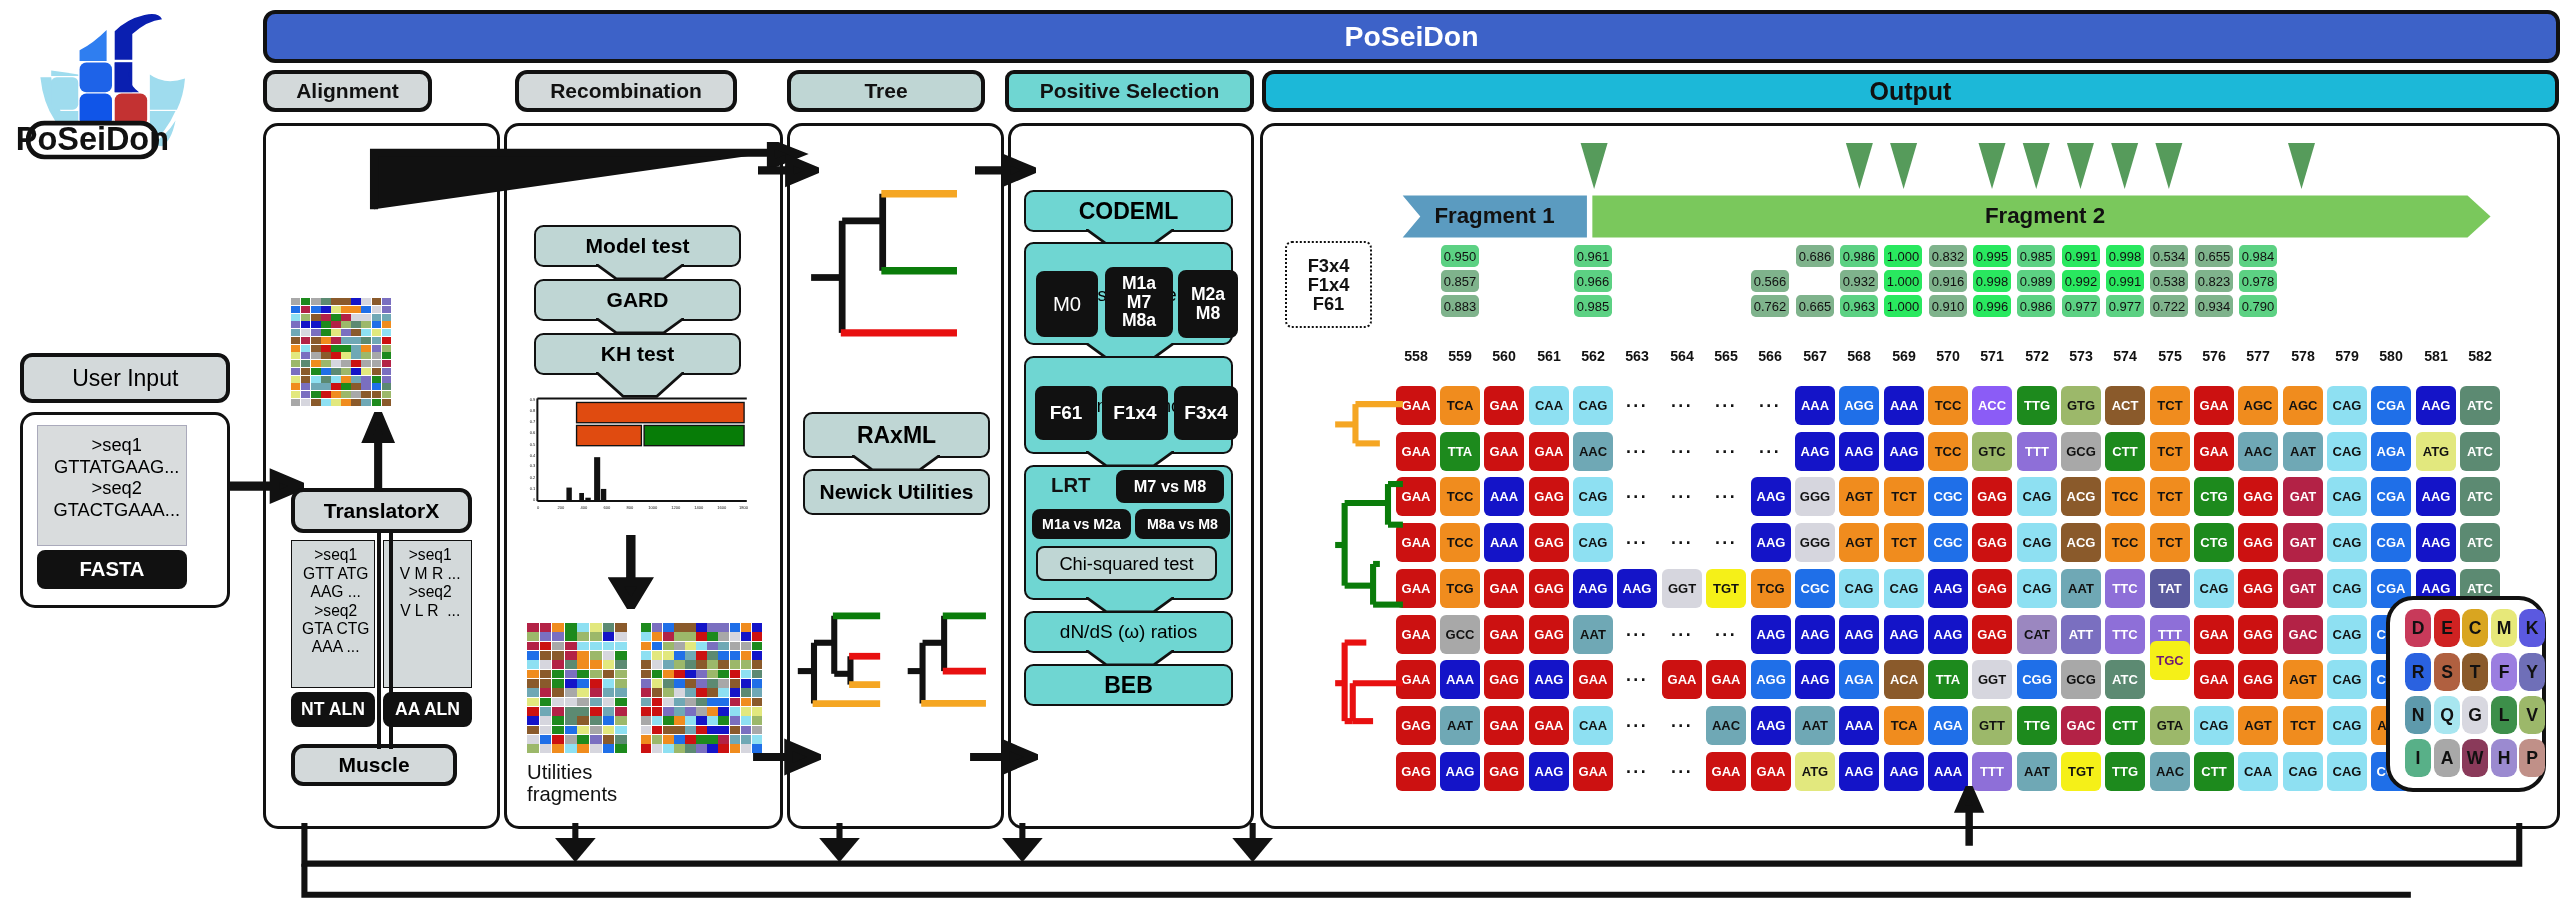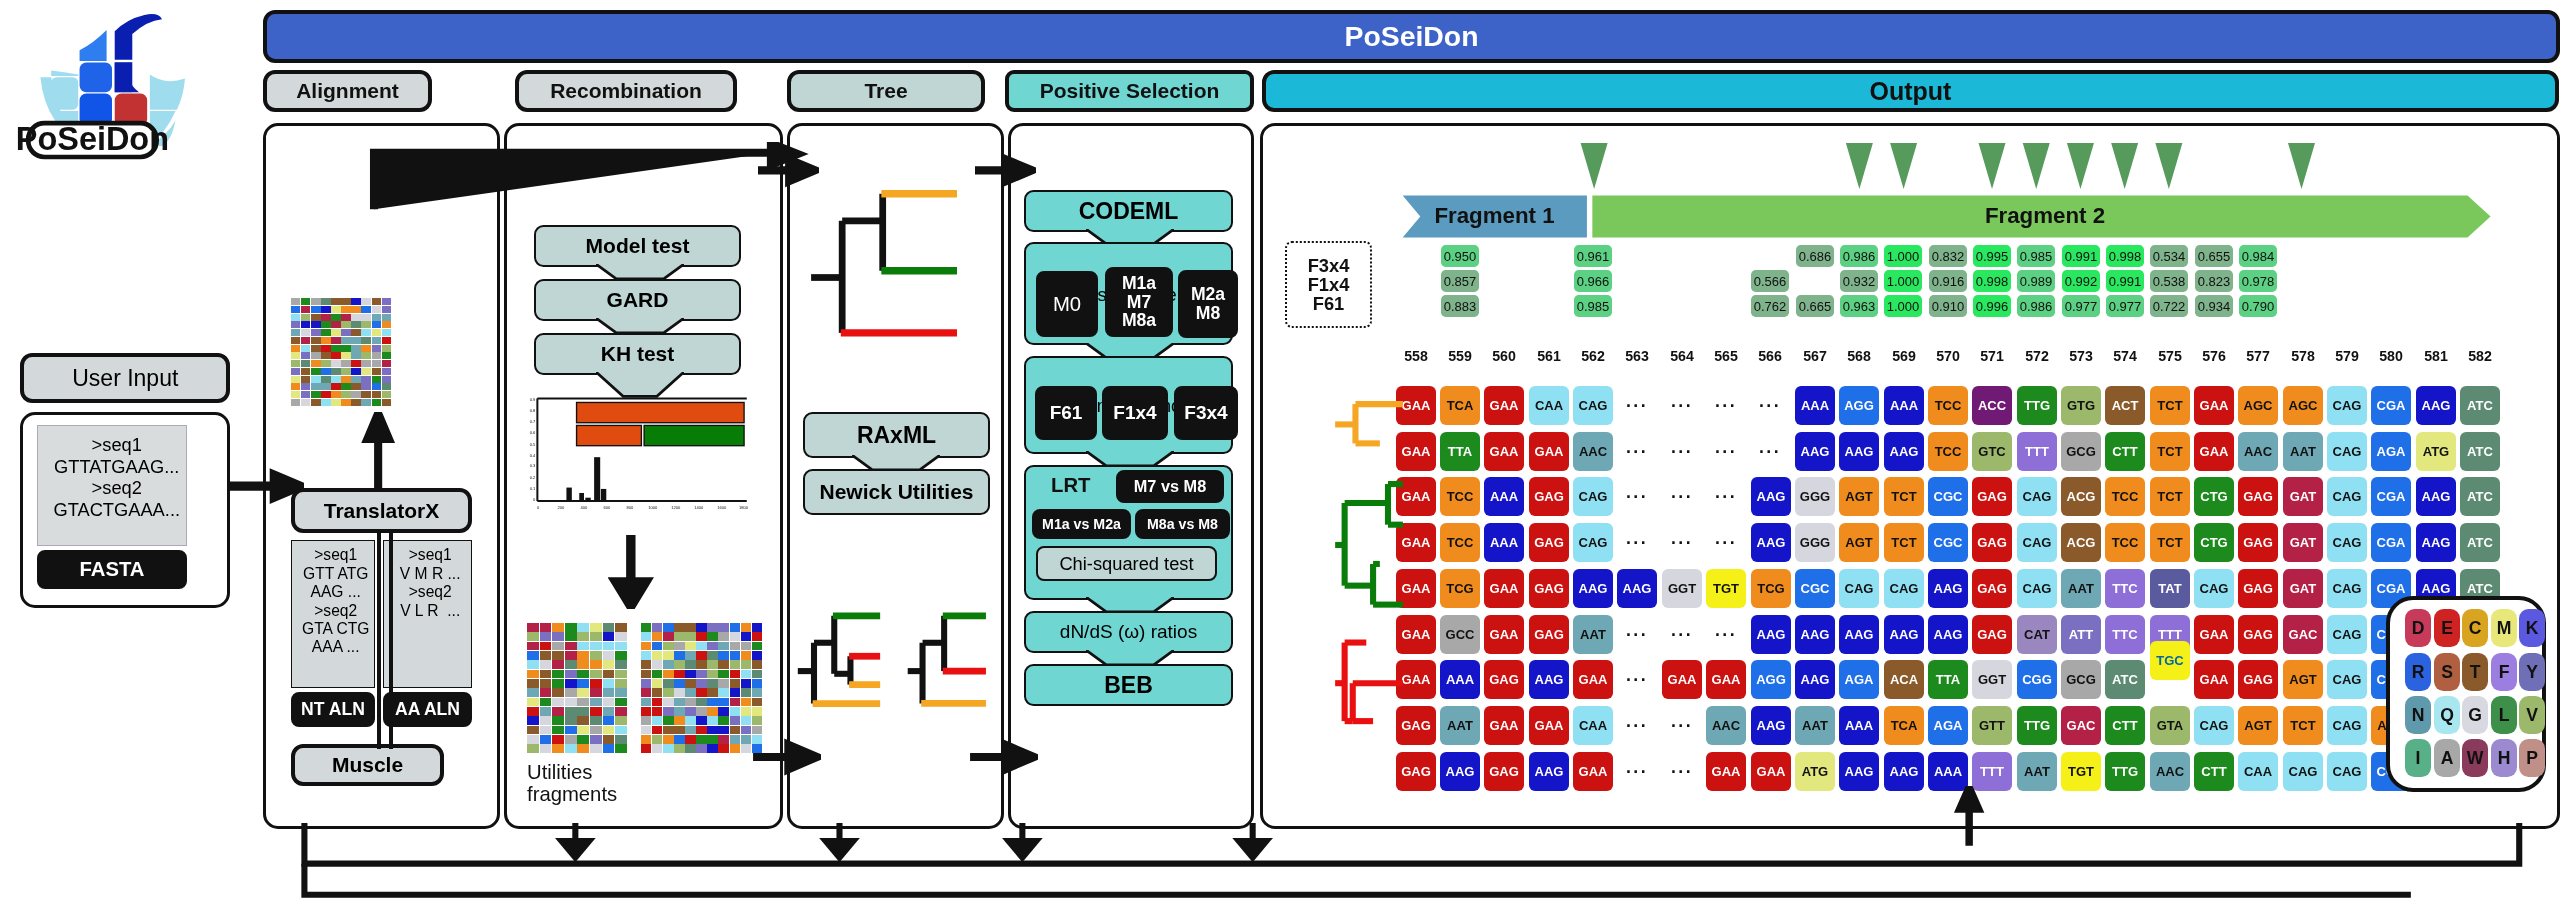--- a/index.html
+++ b/index.html
@@ -307,21 +307,21 @@
 &gt;seq2
 V L R  ...</div>
 </div>
 
 <div class="box black thin" style="left:291px;top:692px;width:84px;height:35px;font-size:17.6px;font-weight:bold;">
   <span>NT ALN</span>
 </div>
 <div class="box black thin" style="left:383px;top:692px;width:89px;height:35px;font-size:17.6px;font-weight:bold;">
   <span>AA ALN</span>
 </div>
-<div class="box grey" style="left:291px;top:744px;width:153px;height:42px;font-size:21px;font-weight:bold;">
+<div class="box grey" style="left:291px;top:744px;width:166px;height:42px;font-size:21px;font-weight:bold;">
   <span>Muscle</span>
 </div>
 
 <div class="rule" style="left:377px;top:531px;width:4.1px;height:218px;"></div>
 <div class="rule" style="left:389px;top:531px;width:4.1px;height:218px;"></div>
 
 <svg class="abs" style="left:359px;top:412px;width:41px;height:81px" viewBox="0 0 60 120" width="41" height="81">
   <path d="M28 118 V40 M12 40 L28 2 L44 40 Z" stroke="#111" stroke-width="12" fill="#111"></path>
 </svg>
 
@@ -881,21 +881,21 @@
     <div class="codon" style="left: 1529px; top: 386px; width: 40px; height: 39px; background: rgb(142, 224, 242); color: rgb(17, 17, 17);">CAA</div>
     <div class="codon" style="left: 1573px; top: 386px; width: 40px; height: 39px; background: rgb(142, 224, 242); color: rgb(17, 17, 17);">CAG</div>
     <div class="dots" style="left: 1615px; top: 386px; width: 44px; height: 40px;">···</div>
     <div class="dots" style="left: 1660px; top: 386px; width: 44px; height: 40px;">···</div>
     <div class="dots" style="left: 1704px; top: 386px; width: 44px; height: 40px;">···</div>
     <div class="dots" style="left: 1748px; top: 386px; width: 44px; height: 40px;">···</div>
     <div class="codon" style="left: 1795px; top: 386px; width: 40px; height: 39px; background: rgb(20, 20, 200); color: rgb(255, 255, 255);">AAA</div>
     <div class="codon" style="left: 1839px; top: 386px; width: 40px; height: 39px; background: rgb(31, 111, 232); color: rgb(255, 255, 255);">AGG</div>
     <div class="codon" style="left: 1884px; top: 386px; width: 40px; height: 39px; background: rgb(20, 20, 200); color: rgb(255, 255, 255);">AAA</div>
     <div class="codon" style="left: 1928px; top: 386px; width: 40px; height: 39px; background: rgb(240, 140, 30); color: rgb(17, 17, 17);">TCC</div>
-    <div class="codon" style="left: 1972px; top: 386px; width: 40px; height: 39px; background: #701a75; color: rgb(255, 255, 255);">ACC</div>
+    <div class="codon" style="left: 1972px; top: 386px; width: 40px; height: 39px; background: #8b5cf6; color: rgb(255, 255, 255);">ACC</div>
     <div class="codon" style="left: 2017px; top: 386px; width: 40px; height: 39px; background: rgb(29, 138, 29); color: rgb(255, 255, 255);">TTG</div>
     <div class="codon" style="left: 2061px; top: 386px; width: 40px; height: 39px; background: rgb(156, 184, 106); color: rgb(17, 17, 17);">GTG</div>
     <div class="codon" style="left: 2105px; top: 386px; width: 40px; height: 39px; background: rgb(138, 90, 43); color: rgb(255, 255, 255);">ACT</div>
     <div class="codon" style="left: 2150px; top: 386px; width: 40px; height: 39px; background: rgb(240, 140, 30); color: rgb(17, 17, 17);">TCT</div>
     <div class="codon" style="left: 2194px; top: 386px; width: 40px; height: 39px; background: rgb(204, 17, 17); color: rgb(255, 255, 255);">GAA</div>
     <div class="codon" style="left: 2238px; top: 386px; width: 40px; height: 39px; background: rgb(240, 140, 30); color: rgb(17, 17, 17);">AGC</div>
     <div class="codon" style="left: 2283px; top: 386px; width: 40px; height: 39px; background: rgb(240, 140, 30); color: rgb(17, 17, 17);">AGC</div>
     <div class="codon" style="left: 2327px; top: 386px; width: 40px; height: 39px; background: rgb(142, 224, 242); color: rgb(17, 17, 17);">CAG</div>
     <div class="codon" style="left: 2371px; top: 386px; width: 40px; height: 39px; background: rgb(31, 111, 232); color: rgb(255, 255, 255);">CGA</div>
     <div class="codon" style="left: 2416px; top: 386px; width: 40px; height: 39px; background: rgb(20, 20, 200); color: rgb(255, 255, 255);">AAG</div>
@@ -1035,21 +1035,21 @@
     <div class="codon" style="left: 1706px; top: 660px; width: 40px; height: 39px; background: rgb(204, 17, 17); color: rgb(255, 255, 255);">GAA</div>
     <div class="codon" style="left: 1751px; top: 660px; width: 40px; height: 39px; background: rgb(31, 111, 232); color: rgb(255, 255, 255);">AGG</div>
     <div class="codon" style="left: 1795px; top: 660px; width: 40px; height: 39px; background: rgb(20, 20, 200); color: rgb(255, 255, 255);">AAG</div>
     <div class="codon" style="left: 1839px; top: 660px; width: 40px; height: 39px; background: rgb(31, 111, 232); color: rgb(255, 255, 255);">AGA</div>
     <div class="codon" style="left: 1884px; top: 660px; width: 40px; height: 39px; background: rgb(138, 90, 43); color: rgb(255, 255, 255);">ACA</div>
     <div class="codon" style="left: 1928px; top: 660px; width: 40px; height: 39px; background: rgb(29, 138, 29); color: rgb(255, 255, 255);">TTA</div>
     <div class="codon" style="left: 1972px; top: 660px; width: 40px; height: 39px; background: rgb(214, 214, 222); color: rgb(17, 17, 17);">GGT</div>
     <div class="codon" style="left: 2017px; top: 660px; width: 40px; height: 39px; background: rgb(31, 111, 232); color: rgb(255, 255, 255);">CGG</div>
     <div class="codon" style="left: 2061px; top: 660px; width: 40px; height: 39px; background: rgb(168, 168, 168); color: rgb(17, 17, 17);">GCG</div>
     <div class="codon" style="left: 2105px; top: 660px; width: 40px; height: 39px; background: rgb(92, 138, 114); color: rgb(255, 255, 255);">ATC</div>
-    <div class="codon" style="left: 2150px; top: 641px; width: 40px; height: 39px; background: rgb(245, 240, 24); color: #0369a1;">TGC</div>
+    <div class="codon" style="left: 2150px; top: 641px; width: 40px; height: 39px; background: rgb(245, 240, 24); color: #701a75;">TGC</div>
     <div class="codon" style="left: 2194px; top: 660px; width: 40px; height: 39px; background: rgb(204, 17, 17); color: rgb(255, 255, 255);">GAA</div>
     <div class="codon" style="left: 2238px; top: 660px; width: 40px; height: 39px; background: rgb(204, 17, 17); color: rgb(255, 255, 255);">GAG</div>
     <div class="codon" style="left: 2283px; top: 660px; width: 40px; height: 39px; background: rgb(240, 140, 30); color: rgb(17, 17, 17);">AGT</div>
     <div class="codon" style="left: 2327px; top: 660px; width: 40px; height: 39px; background: rgb(142, 224, 242); color: rgb(17, 17, 17);">CAG</div>
     <div class="codon" style="left: 2371px; top: 660px; width: 40px; height: 39px; background: rgb(31, 111, 232); color: rgb(255, 255, 255);">CGA</div>
     <div class="codon" style="left: 2416px; top: 660px; width: 40px; height: 39px; background: rgb(20, 20, 200); color: rgb(255, 255, 255);">AAG</div>
     <div class="codon" style="left: 2460px; top: 660px; width: 40px; height: 39px; background: rgb(240, 140, 30); color: rgb(17, 17, 17);">AGT</div>
     <div class="codon" style="left: 1396px; top: 706px; width: 40px; height: 39px; background: rgb(204, 17, 17); color: rgb(255, 255, 255);">GAG</div>
     <div class="codon" style="left: 1440px; top: 706px; width: 40px; height: 39px; background: rgb(111, 168, 181); color: rgb(17, 17, 17);">AAT</div>
     <div class="codon" style="left: 1484px; top: 706px; width: 40px; height: 39px; background: rgb(204, 17, 17); color: rgb(255, 255, 255);">GAA</div>

